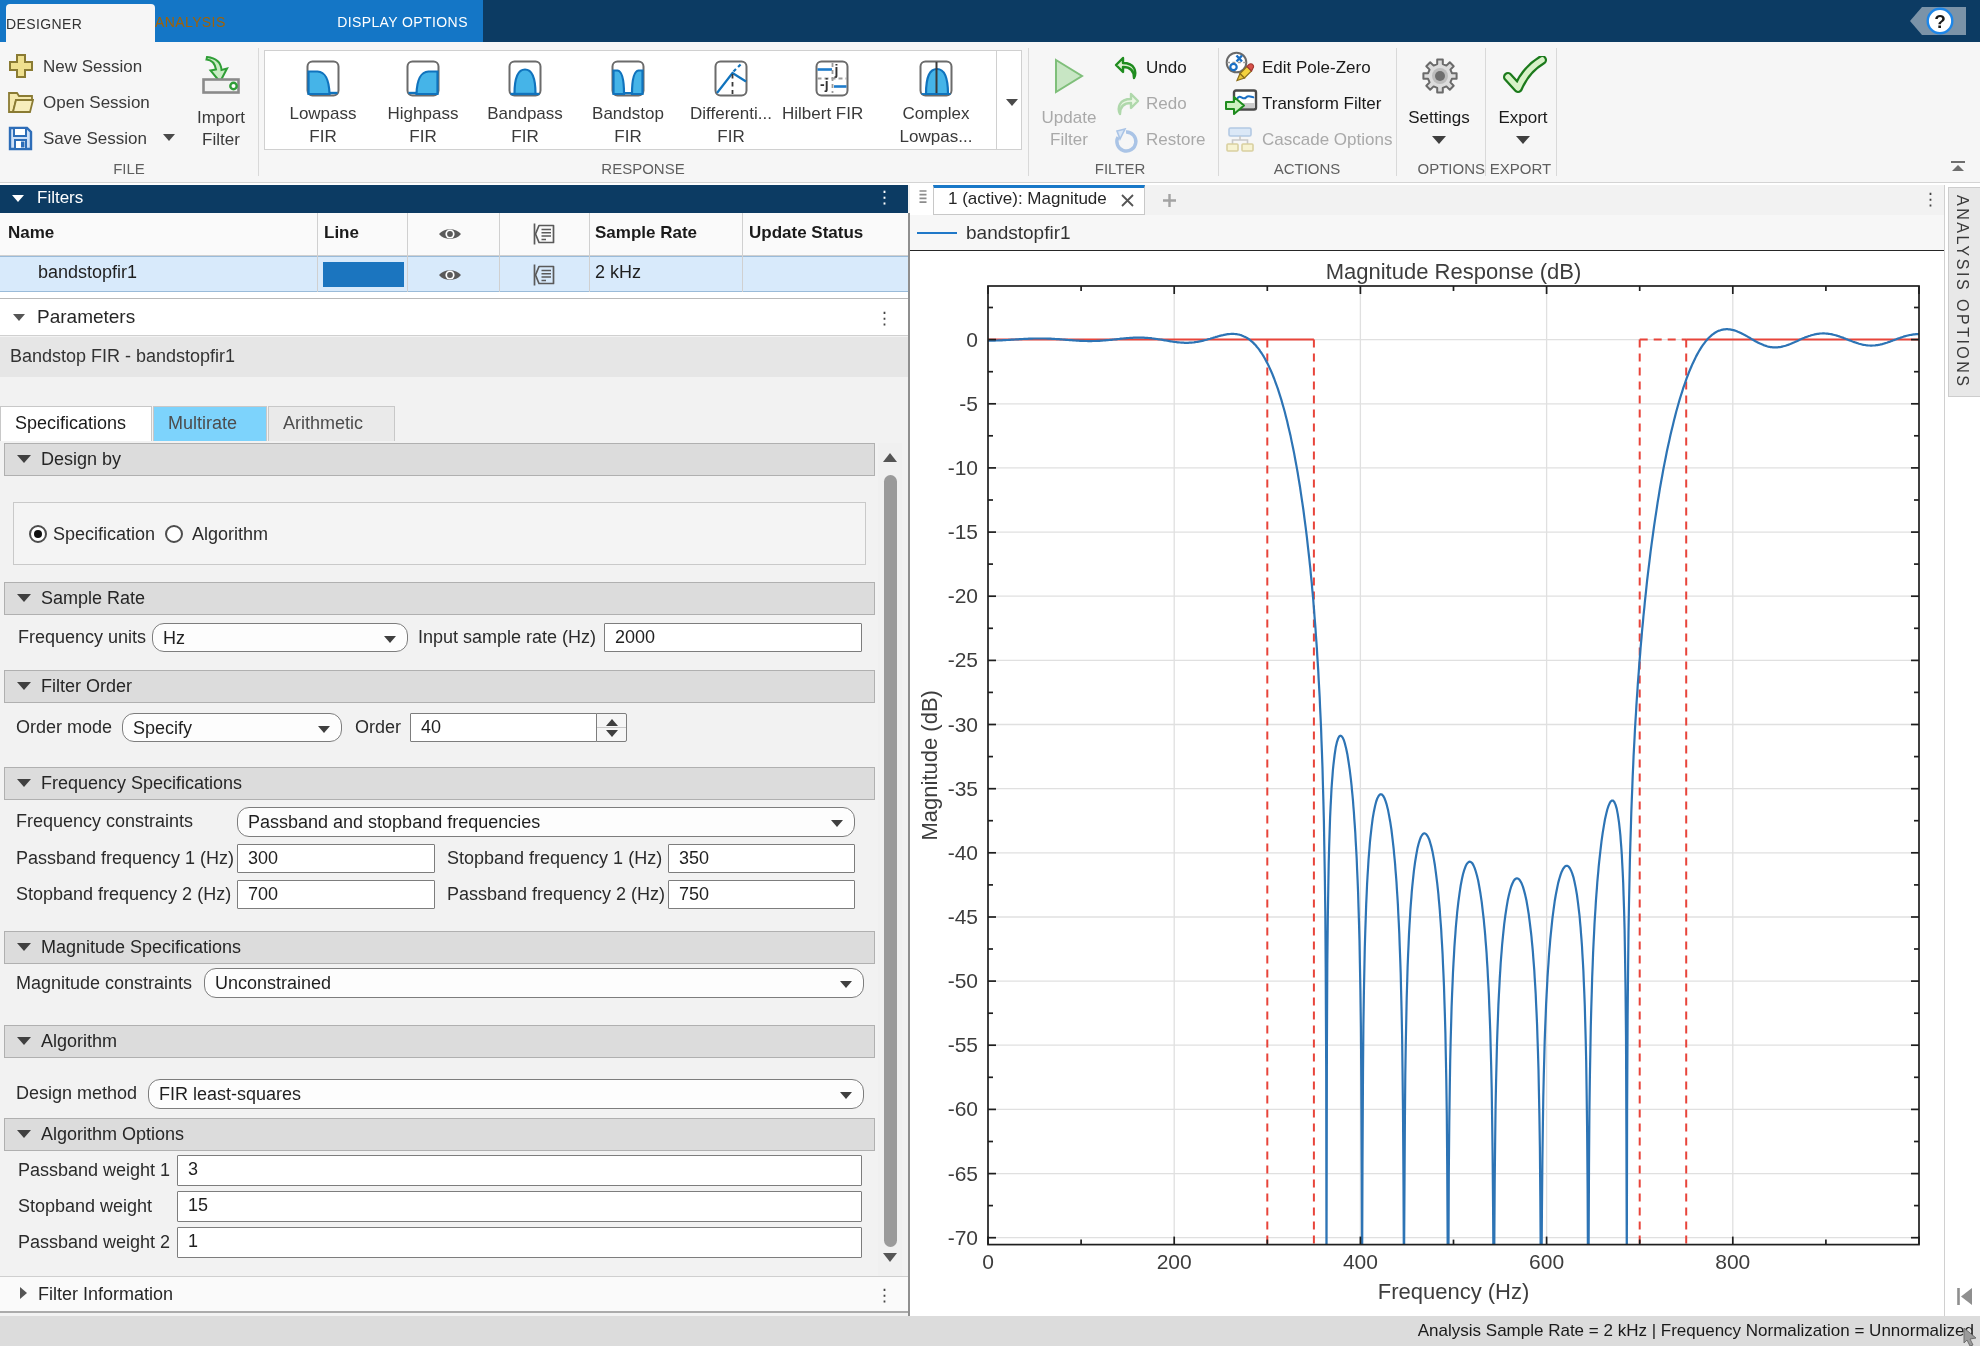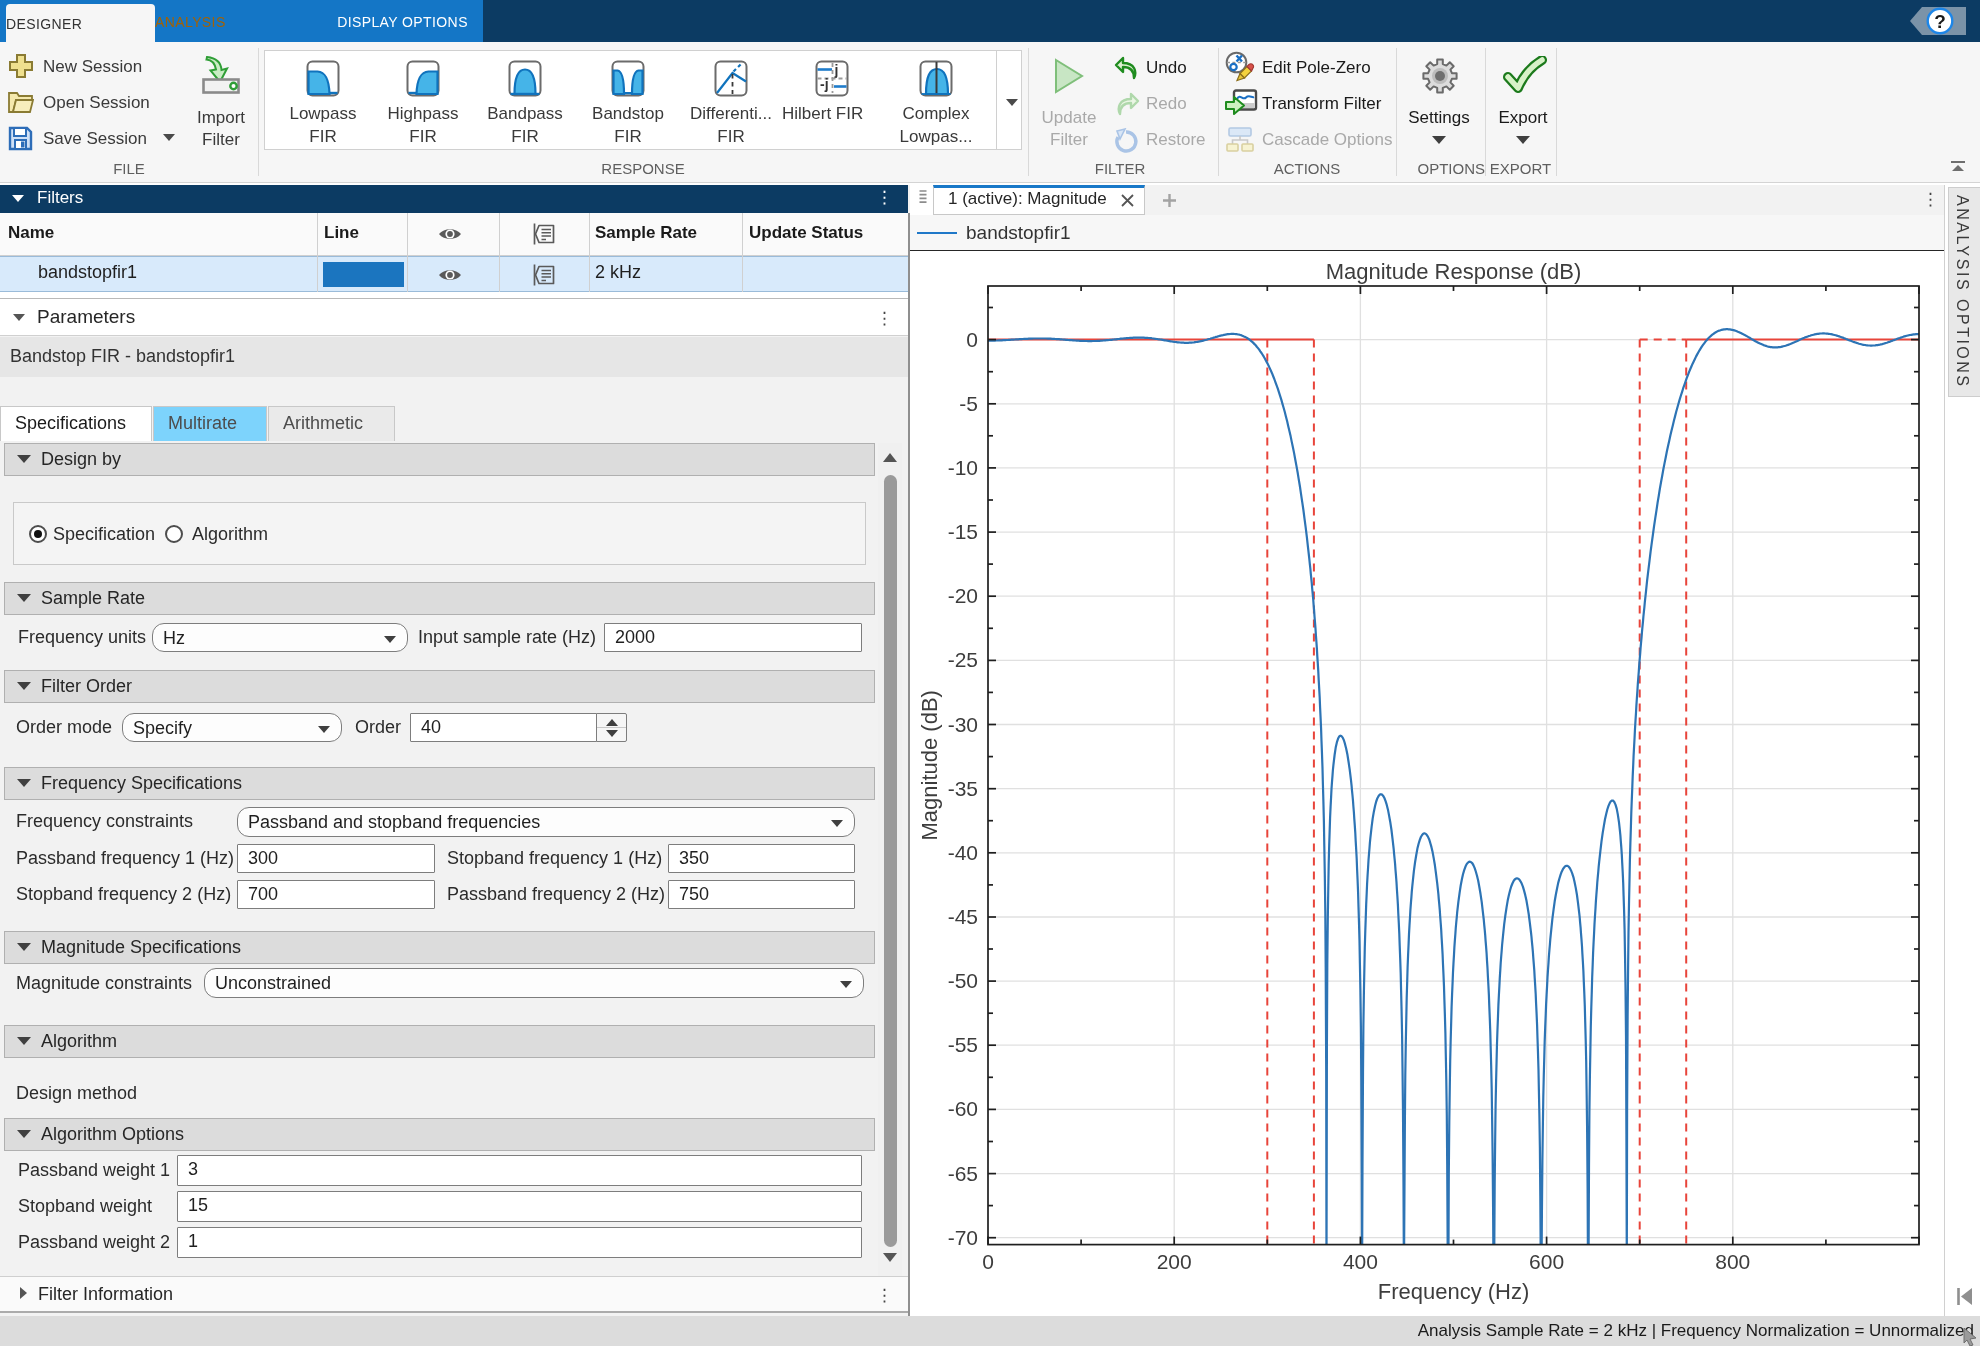--- a/index.html
+++ b/index.html
@@ -294,20 +294,21 @@
   <div class="tin" style="left:237px;top:695px;width:198px;height:29px">700</div>
   <div class="plab" style="left:447px;top:699px">Passband frequency 2 (Hz)</div>
   <div class="tin" style="left:668px;top:695px;width:187px;height:29px">750</div>
 
   <div class="secbar" style="top:746px"><span class="tri"></span>Magnitude Specifications</div>
   <div class="plab" style="left:16px;top:788px">Magnitude constraints</div>
   <div class="ddown" style="left:204px;top:783px;width:660px;height:30px">Unconstrained<div class="ddarr"></div></div>
 
   <div class="secbar" style="top:840px"><span class="tri"></span>Algorithm</div>
   <div class="plab" style="left:16px;top:898px">Design method</div>
+  <div class="ddown" style="left:148px;top:894px;width:716px;height:30px">FIR least-squares<div class="ddarr"></div></div>
 
   <div class="secbar" style="top:933px"><span class="tri"></span>Algorithm Options</div>
   <div class="plab" style="left:18px;top:975px">Passband weight 1</div>
   <div class="tin" style="left:177px;top:970px;width:685px;height:31px">3</div>
   <div class="plab" style="left:18px;top:1011px">Stopband weight</div>
   <div class="tin" style="left:177px;top:1006px;width:685px;height:31px">15</div>
   <div class="plab" style="left:18px;top:1047px">Passband weight 2</div>
   <div class="tin" style="left:177px;top:1042px;width:685px;height:31px">1</div>
 
   <div class="abs" style="left:878px;top:258px;width:24px;height:833px;background:#f0f0f0"></div>

